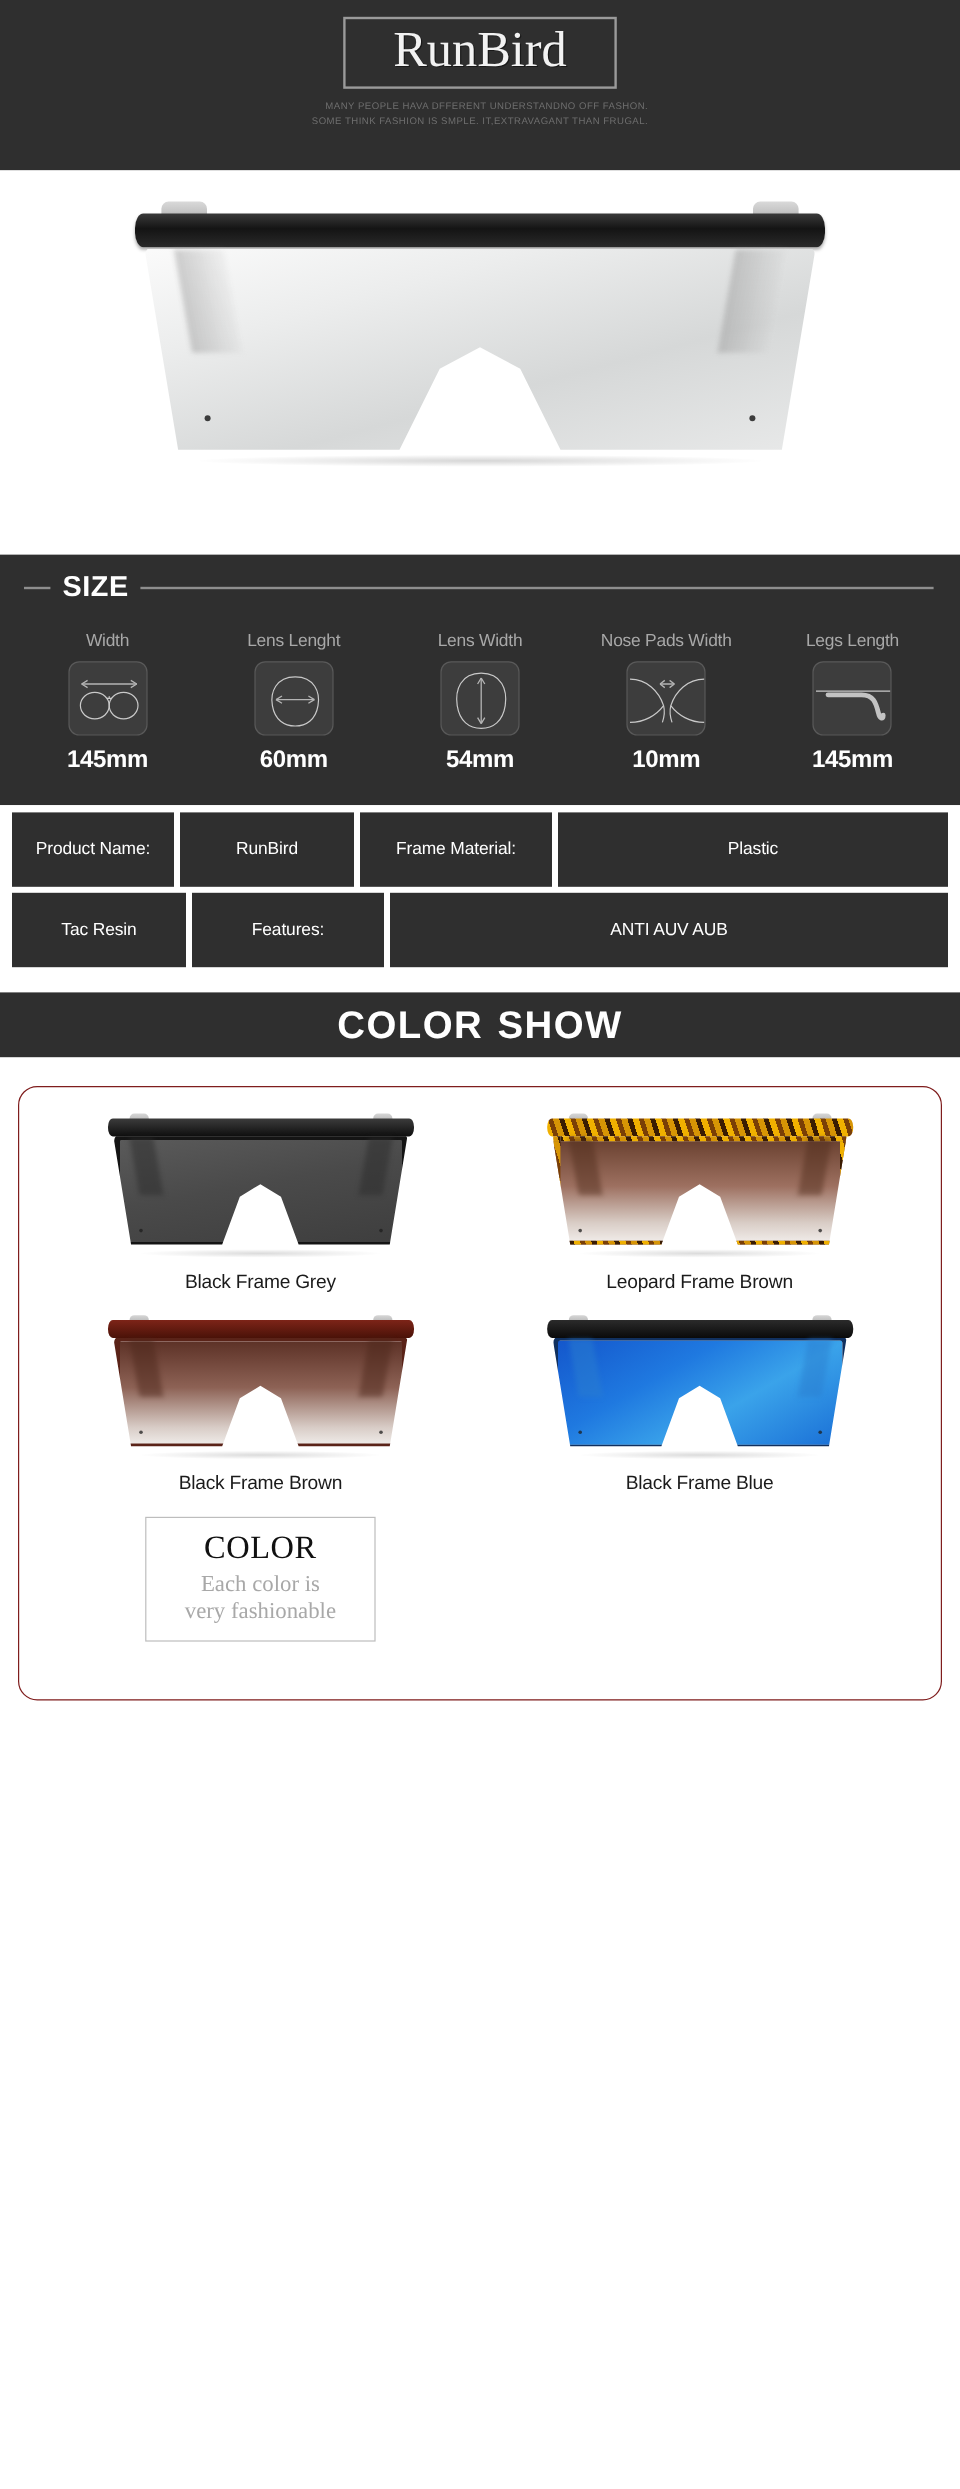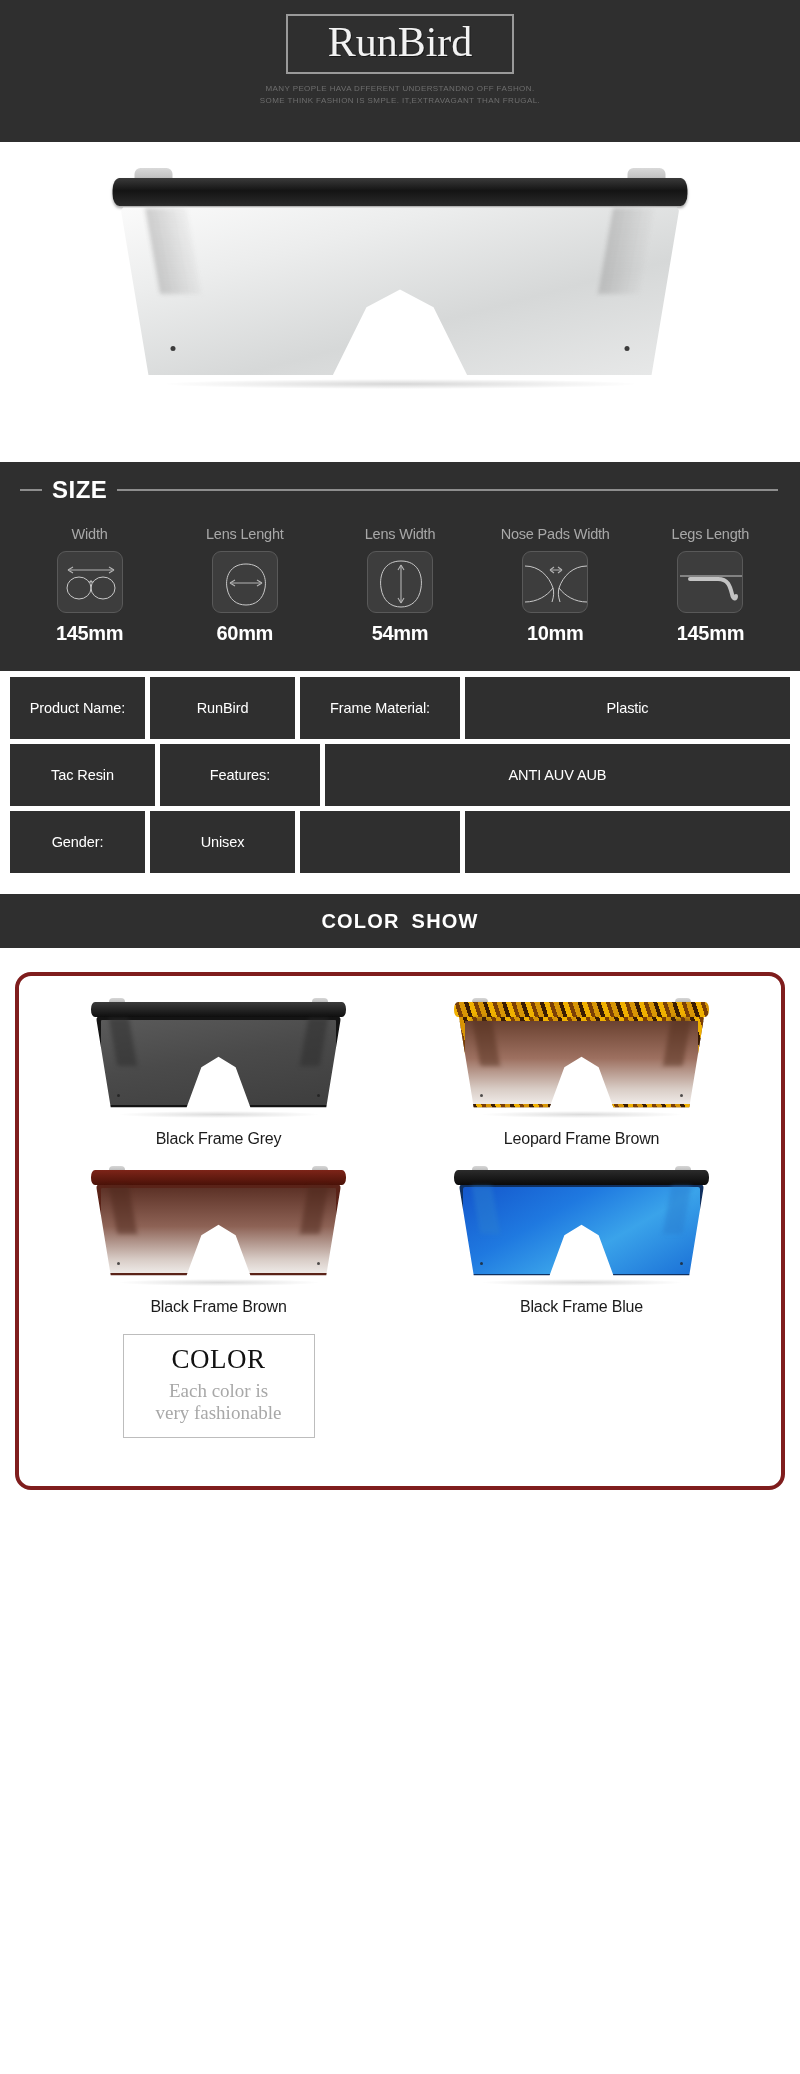--- a/index.html
+++ b/index.html
@@ -36,21 +36,21 @@
     text-shadow: 1px 1px 0 rgba(0,0,0,.45);
   }
   .brand-tagline {
     margin-top: 9px;
     text-align: center;
     color: #6e6e6e;
     font-size: 8px;
     letter-spacing: .4px;
     line-height: 1.45;
   }
-  .brand-tagline span { display: block; white-space: nowrap; }
+  .brand-tagline span { display: block; white-space: nowrap; text-align: right; }
 
   
   .hero {
     background: #ffffff;
     height: 320px;
     position: relative;
     overflow: hidden;
   }
   .hero-glasses {
     position: absolute;
@@ -168,28 +168,28 @@
   .spec-cell.empty { color: transparent; }
 
   
   .color-banner {
     background: #2f2f2f;
     height: 54px;
     display: flex; align-items: center; justify-content: center;
     margin-top: 6px;
   }
   .color-banner-title {
-    color: #ffffff; font-size: 20px; font-weight: 700; letter-spacing: 1.2px;
+    color: #ffffff; font-size: 32px; font-weight: 700; letter-spacing: 1.2px;
   }
   .color-banner-title .gap { display: inline-block; width: 12px; }
 
   
   .color-panel {
     margin: 24px 15px 18px;
-    border: 4px solid #7f1d1d;
+    border: 1px solid #7f1d1d;
     border-radius: 16px;
     background: #ffffff;
     padding: 22px 18px 30px;
   }
   .color-grid {
     display: flex; flex-wrap: wrap;
   }
   .color-item {
     width: 50%;
     display: flex; flex-direction: column; align-items: center;
@@ -397,26 +397,20 @@
       <div class="spec-cell c3">Frame Material:</div>
       <div class="spec-cell c4">Plastic</div>
     </div>
 
     <div class="spec-row">
       <div class="spec-cell c2">Tac Resin</div>
       <div class="spec-cell c3">Features:</div>
       <div class="spec-cell c4">ANTI AUV AUB</div>
     </div>
 
-    <div class="spec-row">
-      <div class="spec-cell c1">Gender:</div>
-      <div class="spec-cell c2">Unisex</div>
-      <div class="spec-cell c3 empty"></div>
-      <div class="spec-cell c4 empty"></div>
-    </div>
 
   </div>
 
   <div class="color-banner">
     <div class="color-banner-title">
       <span>COLOR</span><span class="gap"></span><span>SHOW</span>
     </div>
   </div>
 
   <div class="color-panel">

